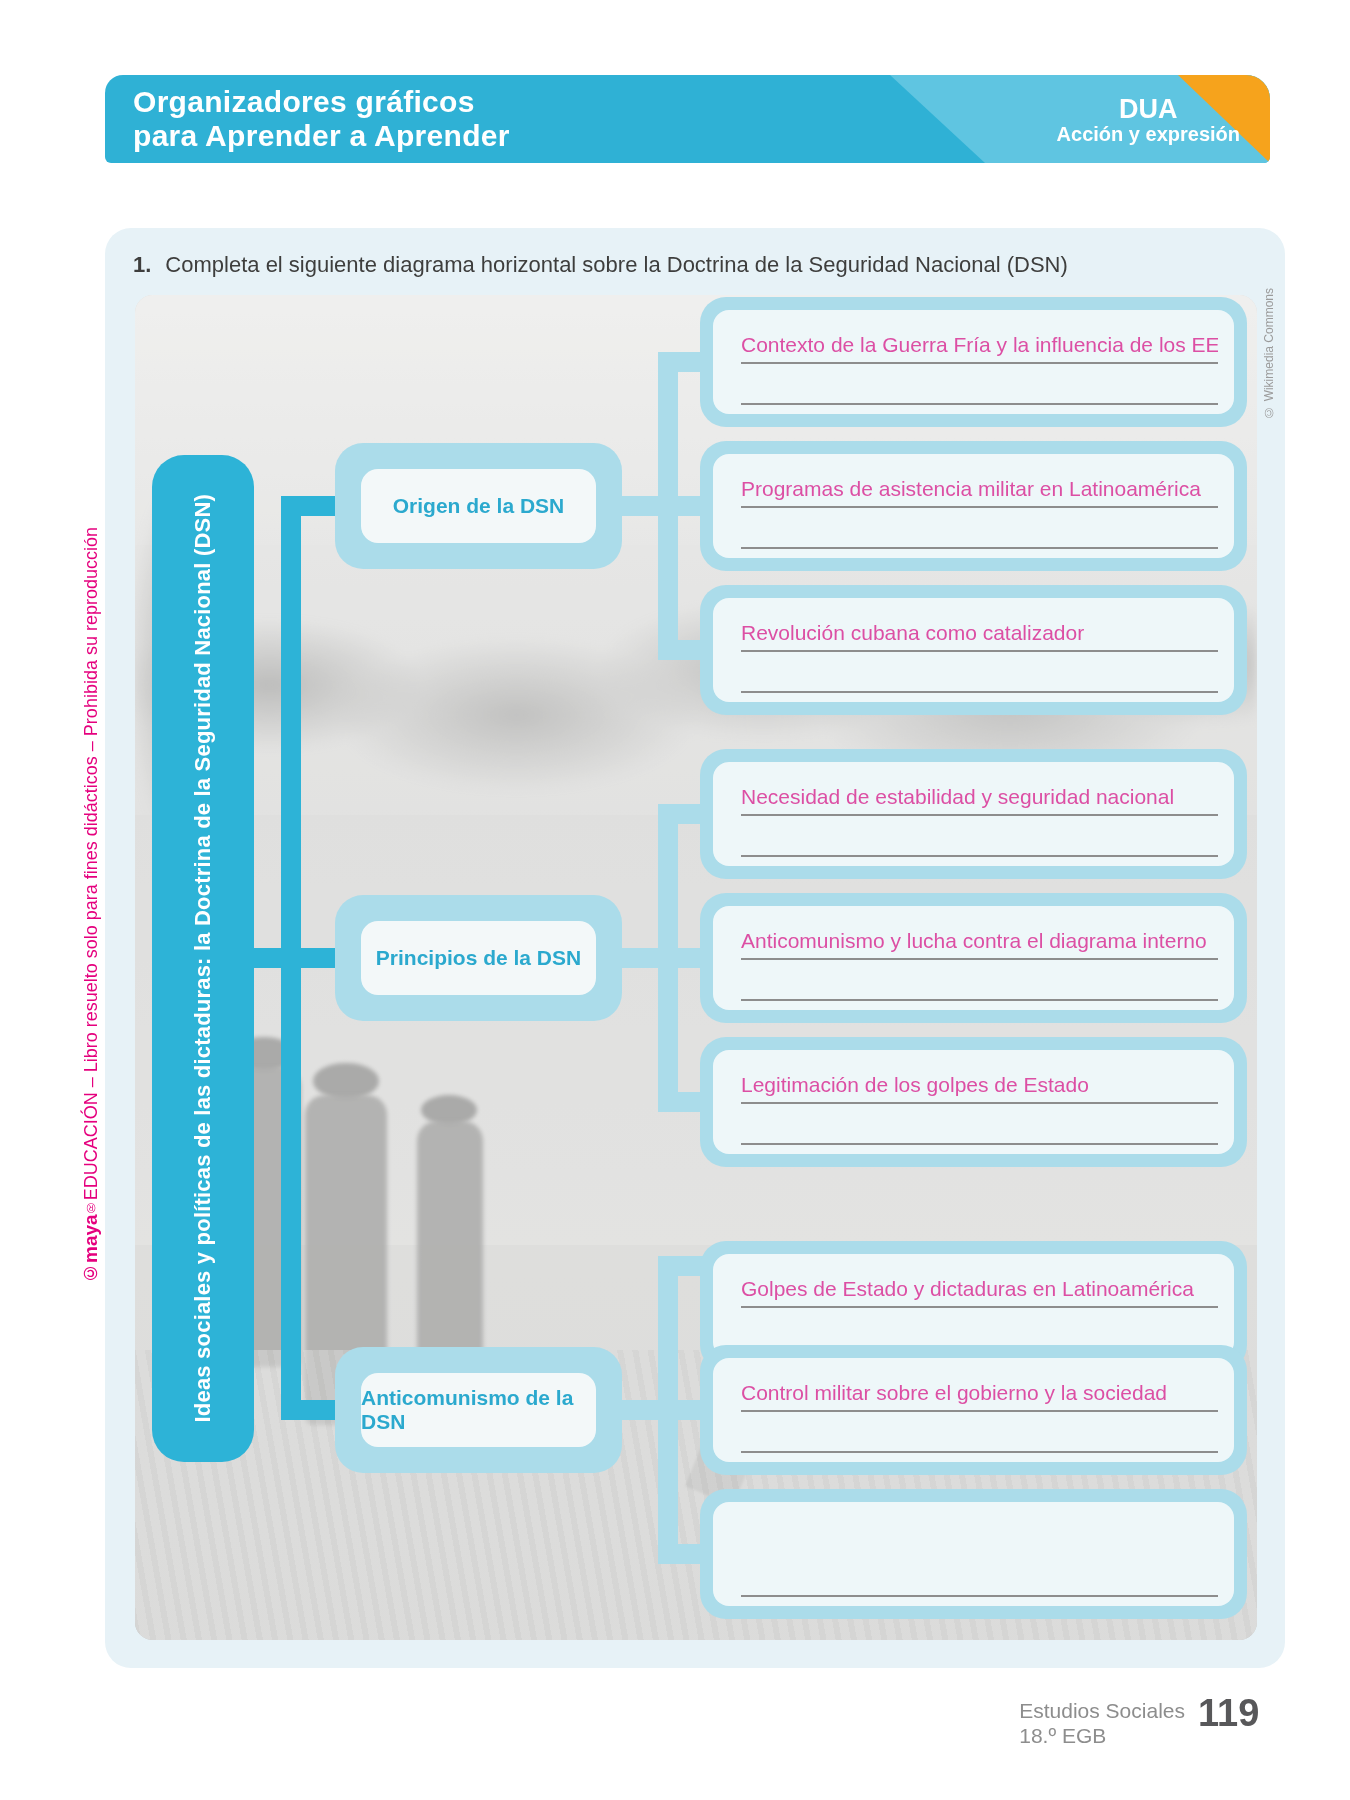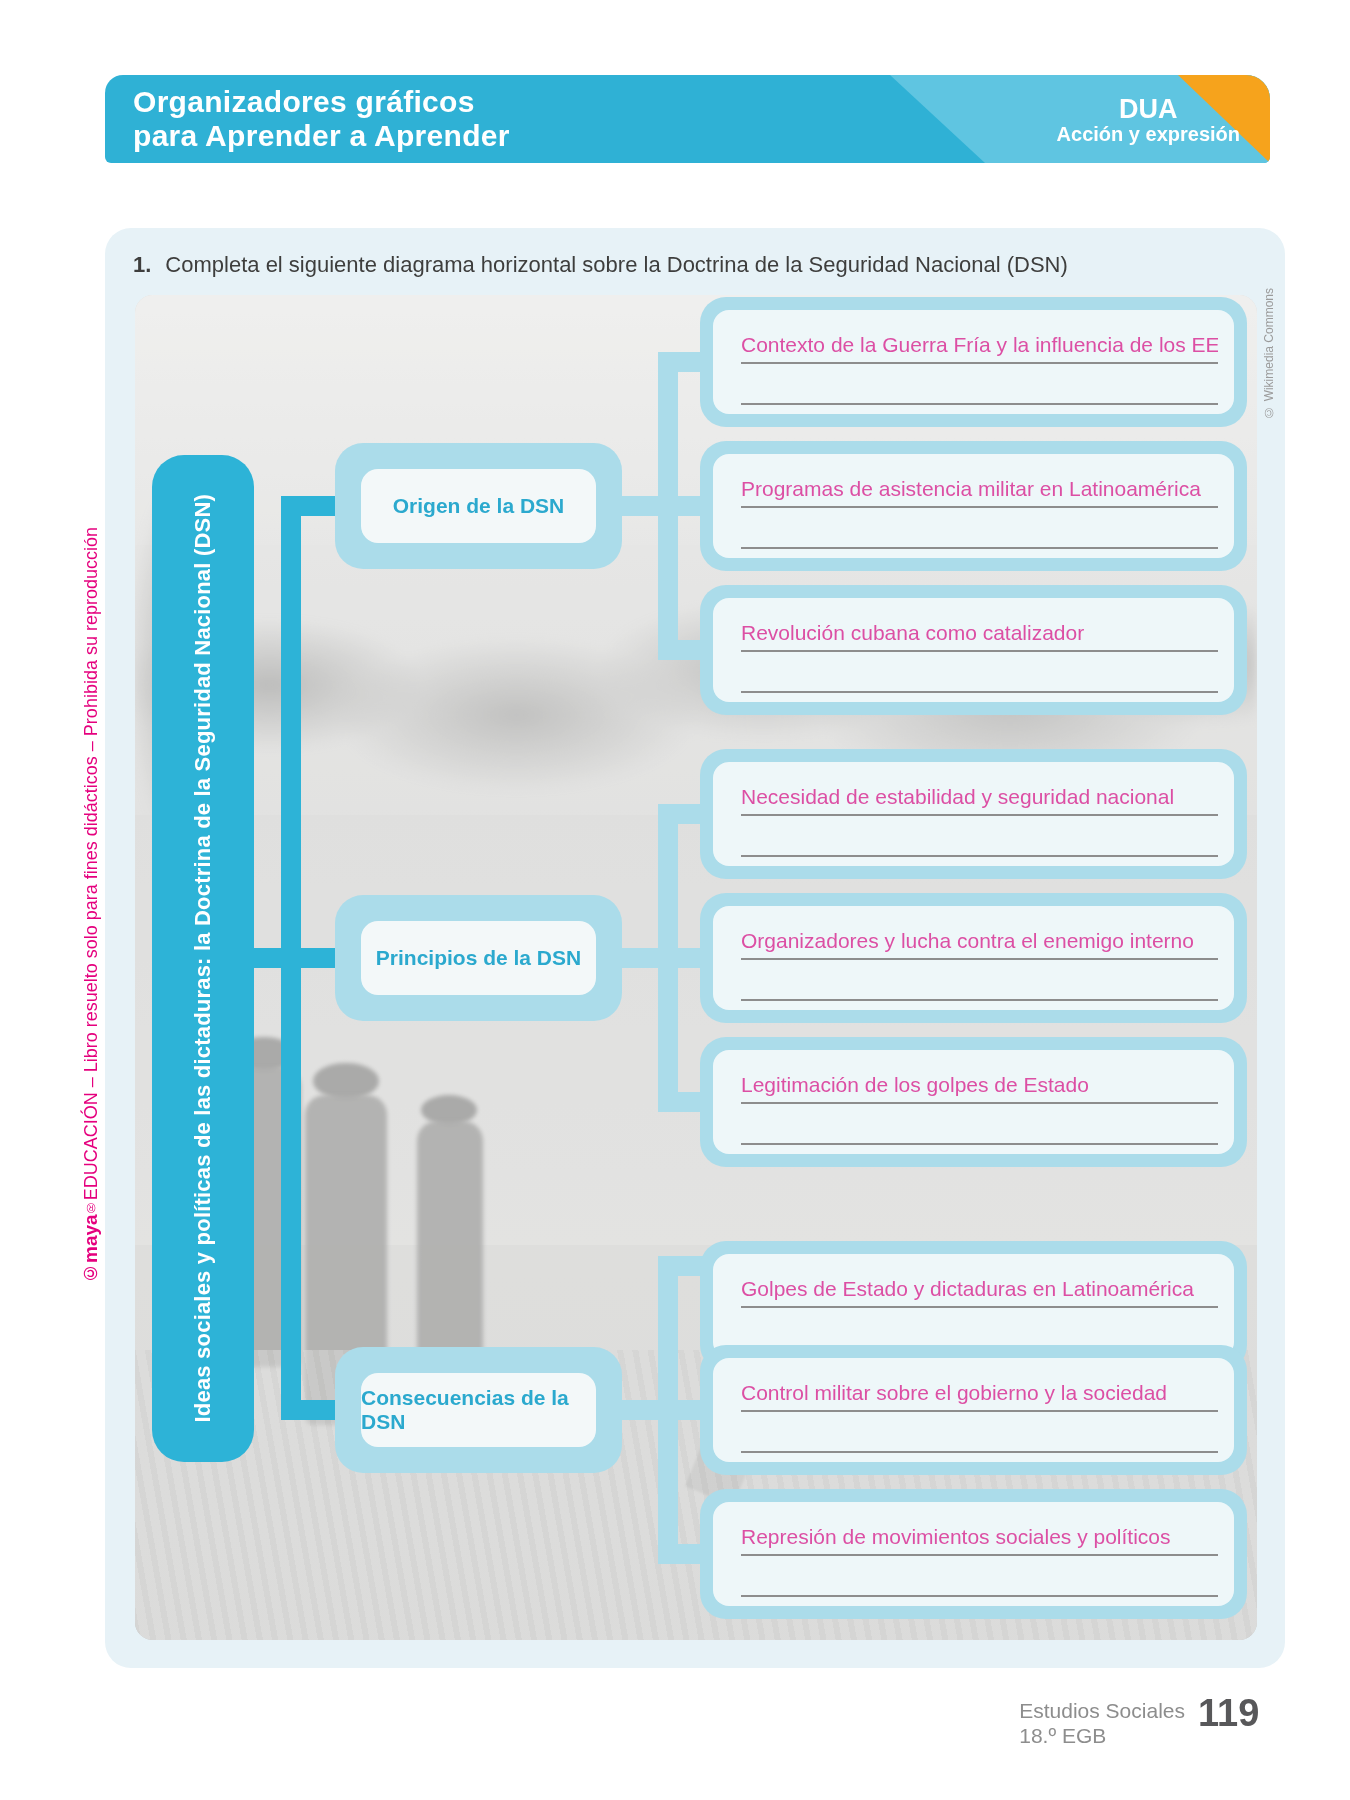--- a/index.html
+++ b/index.html
@@ -173,21 +173,21 @@
         <span>Origen de la DSN</span>
       </div>
   </div>
   <div class="node" style="top:895px;">
     <div class="node-inner">
         <span>Principios de la DSN</span>
       </div>
   </div>
   <div class="node" style="top:1347px;">
     <div class="node-inner">
-        <span>Consecuencias de la DSN</span>
+        <span>Anticomunismo de la DSN</span>
       </div>
   </div>
 
   <div class="leaf" style="top:297px;">
     <div class="leaf-inner">
       <div class="leaf-text">Contexto de la Guerra Fría y la influencia de los EE. UU.</div>
       <div class="leaf-line2"></div>
     </div>
   </div>
   <div class="leaf" style="top:441px;">
@@ -204,21 +204,21 @@
   </div>
 
   <div class="leaf" style="top:749px;">
     <div class="leaf-inner">
       <div class="leaf-text">Necesidad de estabilidad y seguridad nacional</div>
       <div class="leaf-line2"></div>
     </div>
   </div>
   <div class="leaf" style="top:893px;">
     <div class="leaf-inner">
-      <div class="leaf-text">Organizadores y lucha contra el enemigo interno</div>
+      <div class="leaf-text">Anticomunismo y lucha contra el diagrama interno</div>
       <div class="leaf-line2"></div>
     </div>
   </div>
   <div class="leaf" style="top:1037px;">
     <div class="leaf-inner">
       <div class="leaf-text">Legitimación de los golpes de Estado</div>
       <div class="leaf-line2"></div>
     </div>
   </div>
 
@@ -229,21 +229,20 @@
     </div>
   </div>
   <div class="leaf" style="top:1345px;">
     <div class="leaf-inner">
       <div class="leaf-text">Control militar sobre el gobierno y la sociedad</div>
       <div class="leaf-line2"></div>
     </div>
   </div>
   <div class="leaf" style="top:1489px;">
     <div class="leaf-inner">
-      <div class="leaf-text">Represión de movimientos sociales y políticos</div>
       <div class="leaf-line2"></div>
     </div>
   </div>
 
   <div class="footer-meta">
     <div>Estudios Sociales</div>
     <div>18.º EGB</div>
   </div>
   <div class="page-num">119</div>
 

